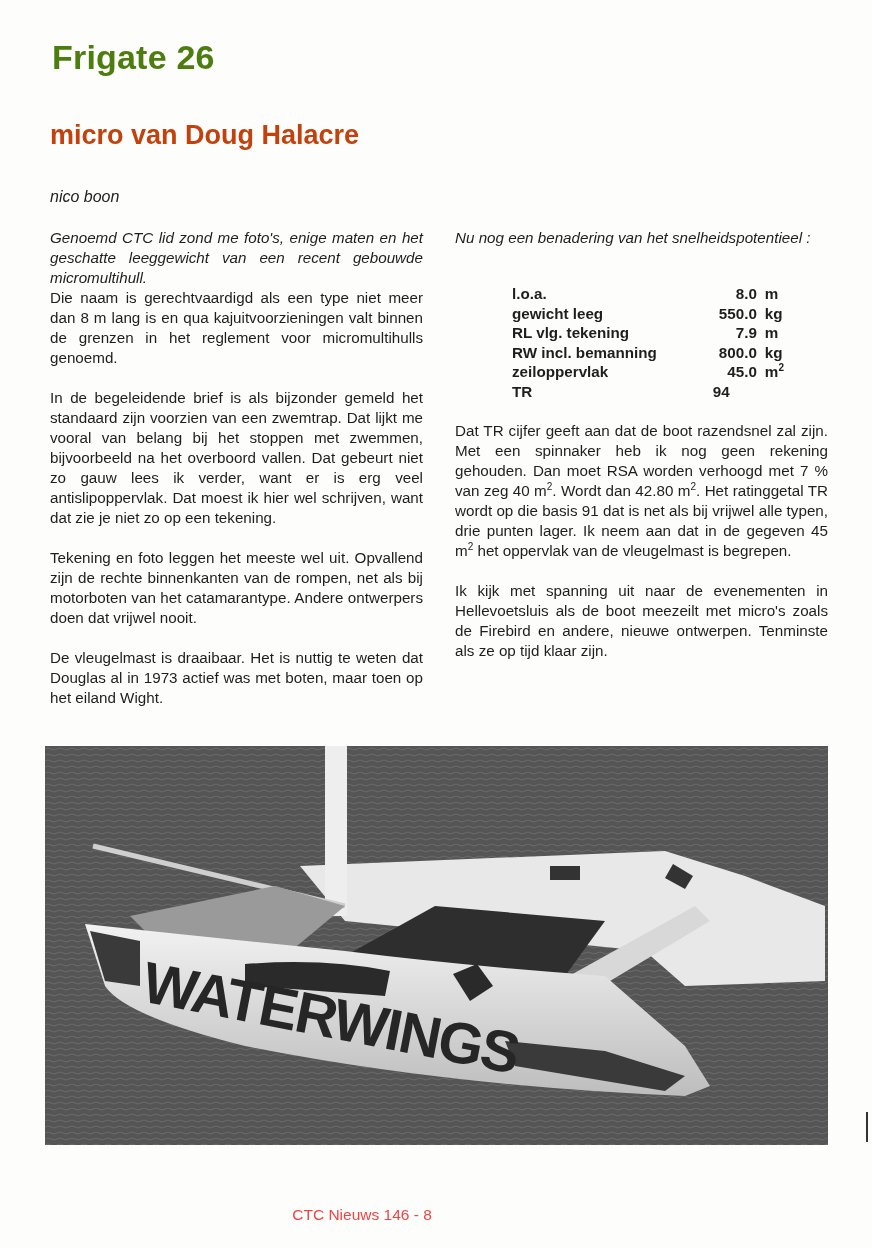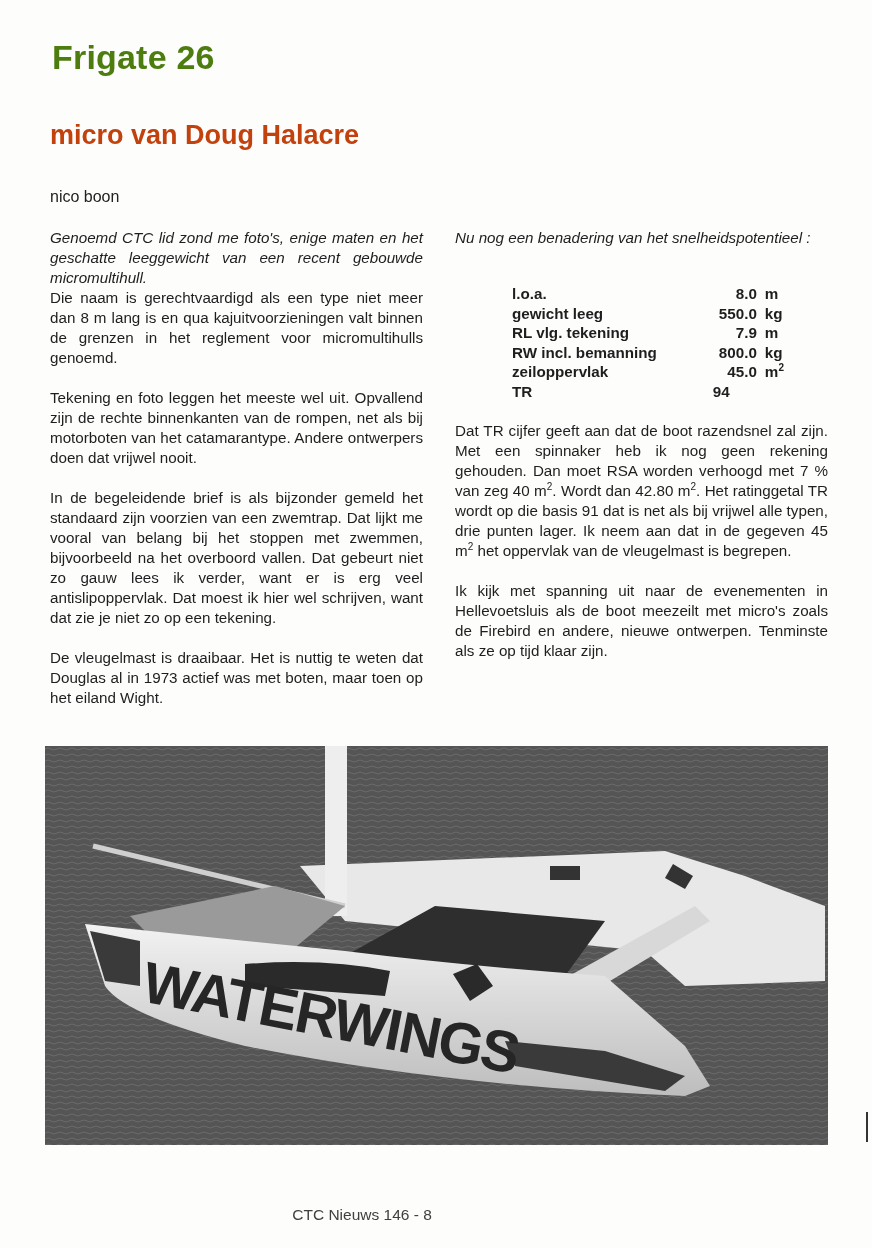--- a/index.html
+++ b/index.html
@@ -9,21 +9,21 @@
   }
   .title {
     position: absolute; left: 52px; top: 38px; margin: 0;
     font-size: 34px; font-weight: bold; letter-spacing: 0.2px; color: #4d7c0f;
   }
   .subtitle {
     position: absolute; left: 50px; top: 120px; margin: 0;
     font-size: 27px; font-weight: bold; color: #c2410c;
   }
   .author {
-    position: absolute; left: 50px; top: 188px; font-size: 16px; color: #222;
+    position: absolute; left: 50px; top: 188px; font-size: 16px; font-style: italic; color: #222;
   }
   .col {
     position: absolute; top: 228px; width: 373px;
     font-size: 15.2px; line-height: 20px; text-align: justify; color: #1e1e1e;
   }
   .col.left { left: 50px; }
   .col.right { left: 455px; width: 373px; }
   .col p { margin: 0 0 20px 0; }
   .col p.tight { margin-bottom: 0; font-style: italic; }
   .spec {
@@ -34,38 +34,38 @@
   .spec td.pct { width: 34px; text-align: right; padding-right: 8px; }
   .spec td.val { width: 58px; text-align: right; }
   .spec td.unit { padding-left: 8px; width: 30px; }
   .spec td.trval { text-align: left; padding-left: 14px; }
   sup { font-size: 10px; line-height: 0; vertical-align: 6px; }
   .photo {
     position: absolute; left: 45px; top: 746px; width: 783px; height: 399px; overflow: hidden;
     background: #5a5a5a;
   }
   .footer {
-    position: absolute; left: 0; width: 724px; top: 1206px; text-align: center; font-size: 15.5px; color: #404040;
+    position: absolute; left: 0; width: 724px; top: 1206px; text-align: center; font-size: 15.5px; color: #ef4444;
   }
   .edge-mark {
     position: absolute; left: 866px; top: 1112px; width: 2px; height: 30px; background: #333;
   }
 </style>
 </head>
 <body>
 
 <h1 class="title">Frigate 26</h1>
 <h2 class="subtitle">micro van Doug Halacre</h2>
 <div class="author">nico boon</div>
 
 <div class="col left">
   <p class="tight">Genoemd CTC lid zond me foto's, enige maten en het geschatte leeggewicht van een recent gebouwde micromultihull.</p>
   <p>Die naam is gerechtvaardigd als een type niet meer dan 8 m lang is en qua kajuitvoorzieningen valt binnen de grenzen in het reglement voor micromultihulls genoemd.</p>
+  <p>In de begeleidende brief is als bijzonder gemeld het standaard zijn voorzien van een zwemtrap. Dat lijkt me vooral van belang bij het stoppen met zwemmen, bijvoorbeeld na het overboord vallen. Dat gebeurt niet zo gauw lees ik verder, want er is erg veel antislipoppervlak. Dat moest ik hier wel schrijven, want dat zie je niet zo op een tekening.</p>
   <p>Tekening en foto leggen het meeste wel uit. Opvallend zijn de rechte binnenkanten van de rompen, net als bij motorboten van het catamarantype. Andere ontwerpers doen dat vrijwel nooit.</p>
-  <p>In de begeleidende brief is als bijzonder gemeld het standaard zijn voorzien van een zwemtrap. Dat lijkt me vooral van belang bij het stoppen met zwemmen, bijvoorbeeld na het overboord vallen. Dat gebeurt niet zo gauw lees ik verder, want er is erg veel antislipoppervlak. Dat moest ik hier wel schrijven, want dat zie je niet zo op een tekening.</p>
   <p>De vleugelmast is draaibaar. Het is nuttig te weten dat Douglas al in 1973 actief was met boten, maar toen op het eiland Wight.</p>
 </div>
 
 <div class="col right">
   <p class="tight">Nu nog een benadering van het snelheidspotentieel :</p>
   <table class="spec">
     <tbody id="spec-body">
         <tr>
           <td class="lbl"><span>l.o.a.</span></td>
           <td class="pct"><span></span></td>

